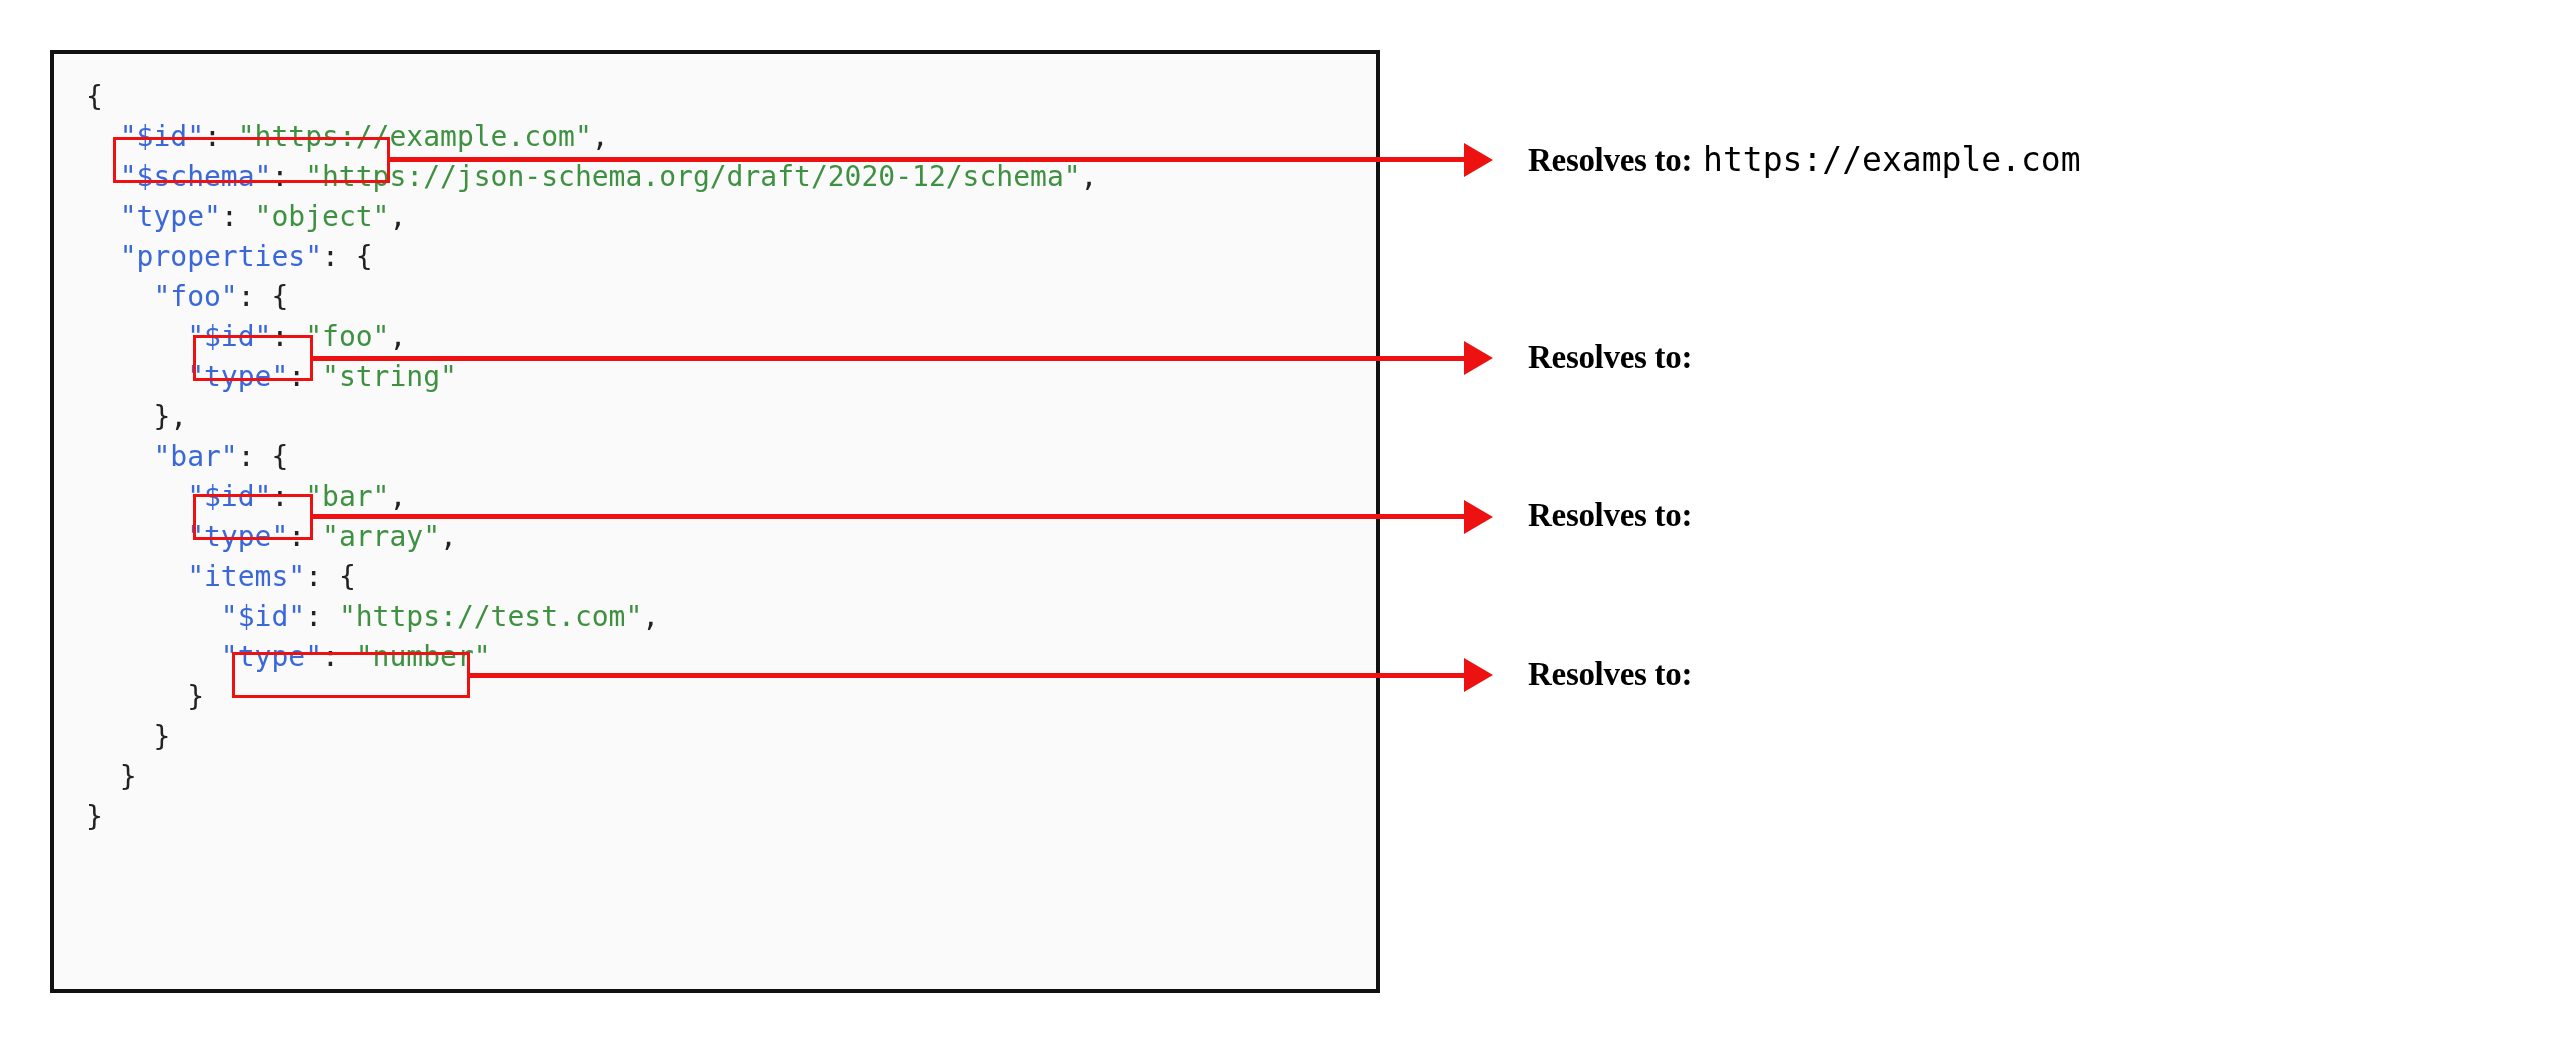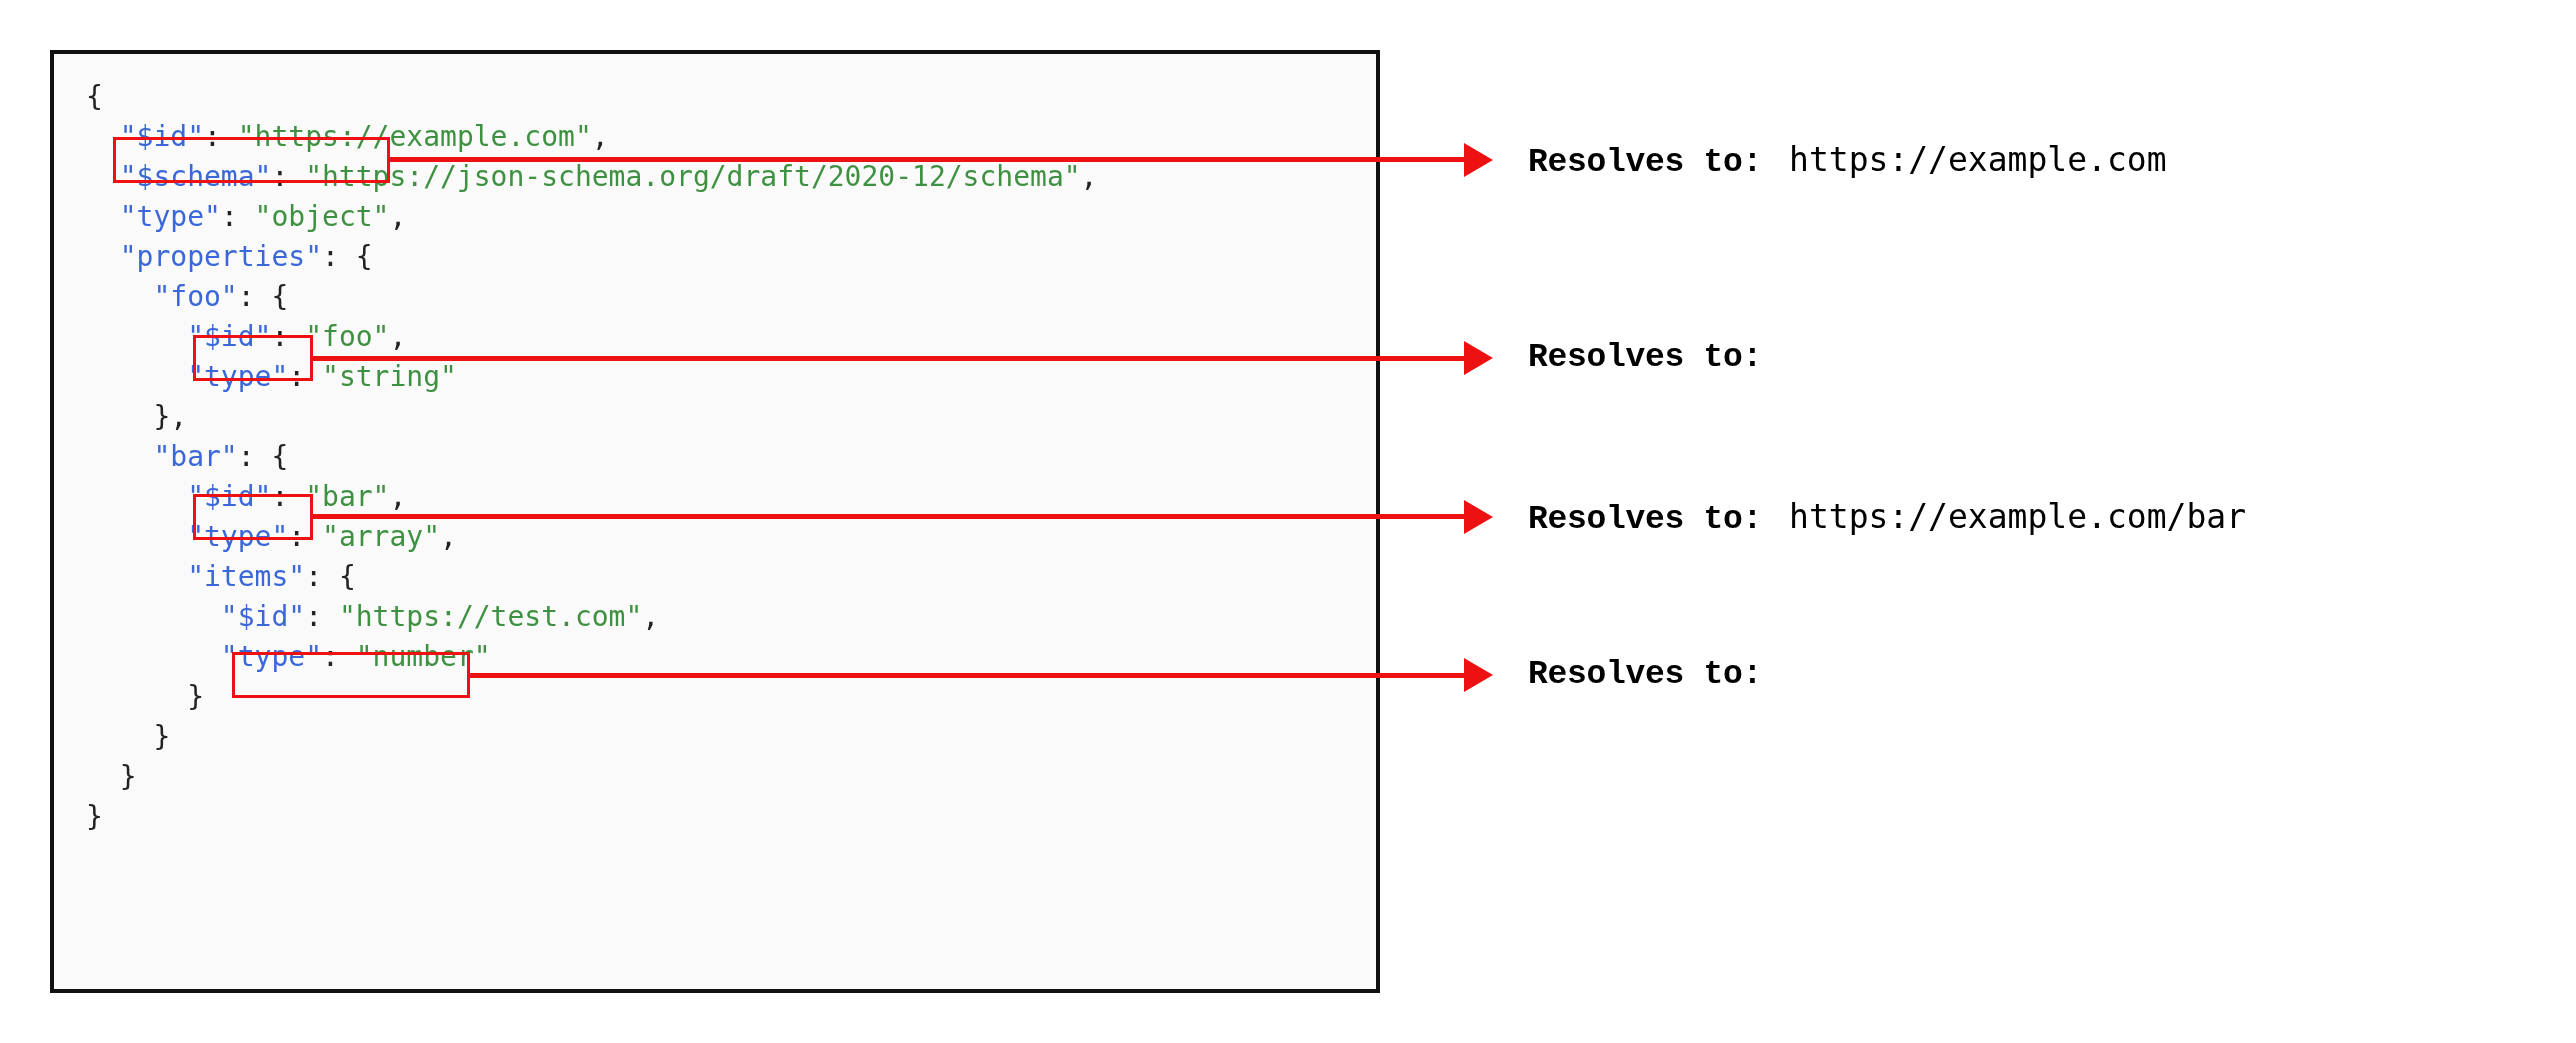--- a/index.html
+++ b/index.html
@@ -69,31 +69,31 @@
   }
 
   
   .resolve-row {
     position: absolute;
     white-space: nowrap;
     display: flex;
     align-items: baseline;
   }
   .resolve-label {
-    font-family: Liberation Mono, monospace;
+    font-family: Liberation Serif, serif;
     font-weight: bold;
     font-size: 33px;
     color: #000000;
     letter-spacing: -0.3px;
   }
   .resolve-url {
     font-family: "DejaVu Sans Mono", "Liberation Mono", monospace;
     font-size: 33px;
     color: #000000;
-    margin-left: 27px;
+    margin-left: 11px;
   }
 </style>
 </head>
 <body>
 
 <div id="stage">
 
   <div id="code-panel">
     <div id="code-block"><span class="ln"><span class="p">{</span></span><span class="ln">  <span class="k">"$id"</span><span class="p">: </span><span class="s">"https://example.com"</span><span class="p">,</span></span><span class="ln">  <span class="k">"$schema"</span><span class="p">: </span><span class="s">"https://json-schema.org/draft/2020-12/schema"</span><span class="p">,</span></span><span class="ln">  <span class="k">"type"</span><span class="p">: </span><span class="s">"object"</span><span class="p">,</span></span><span class="ln">  <span class="k">"properties"</span><span class="p">: </span><span class="p">{</span></span><span class="ln">    <span class="k">"foo"</span><span class="p">: </span><span class="p">{</span></span><span class="ln">      <span class="k">"$id"</span><span class="p">: </span><span class="s">"foo"</span><span class="p">,</span></span><span class="ln">      <span class="k">"type"</span><span class="p">: </span><span class="s">"string"</span></span><span class="ln">    <span class="p">},</span></span><span class="ln">    <span class="k">"bar"</span><span class="p">: </span><span class="p">{</span></span><span class="ln">      <span class="k">"$id"</span><span class="p">: </span><span class="s">"bar"</span><span class="p">,</span></span><span class="ln">      <span class="k">"type"</span><span class="p">: </span><span class="s">"array"</span><span class="p">,</span></span><span class="ln">      <span class="k">"items"</span><span class="p">: </span><span class="p">{</span></span><span class="ln">        <span class="k">"$id"</span><span class="p">: </span><span class="s">"https://test.com"</span><span class="p">,</span></span><span class="ln">        <span class="k">"type"</span><span class="p">: </span><span class="s">"number"</span></span><span class="ln">      <span class="p">}</span></span><span class="ln">    <span class="p">}</span></span><span class="ln">  <span class="p">}</span></span><span class="ln"><span class="p">}</span></span></div>
   </div>
@@ -119,21 +119,20 @@
     <span class="resolve-label">Resolves to:</span>
     <span class="resolve-url">https://example.com</span>
   </div>
 
   <div class="resolve-row" style="left:1528px; top:339px;">
     <span class="resolve-label">Resolves to:</span>
   </div>
 
   <div class="resolve-row" style="left:1528px; top:497px;">
     <span class="resolve-label">Resolves to:</span>
-    <span class="resolve-url">https://example.com/bar</span>
   </div>
 
   <div class="resolve-row" style="left:1528px; top:656px;">
     <span class="resolve-label">Resolves to:</span>
   </div>
 
 </div>
 
 
 </body></html>

